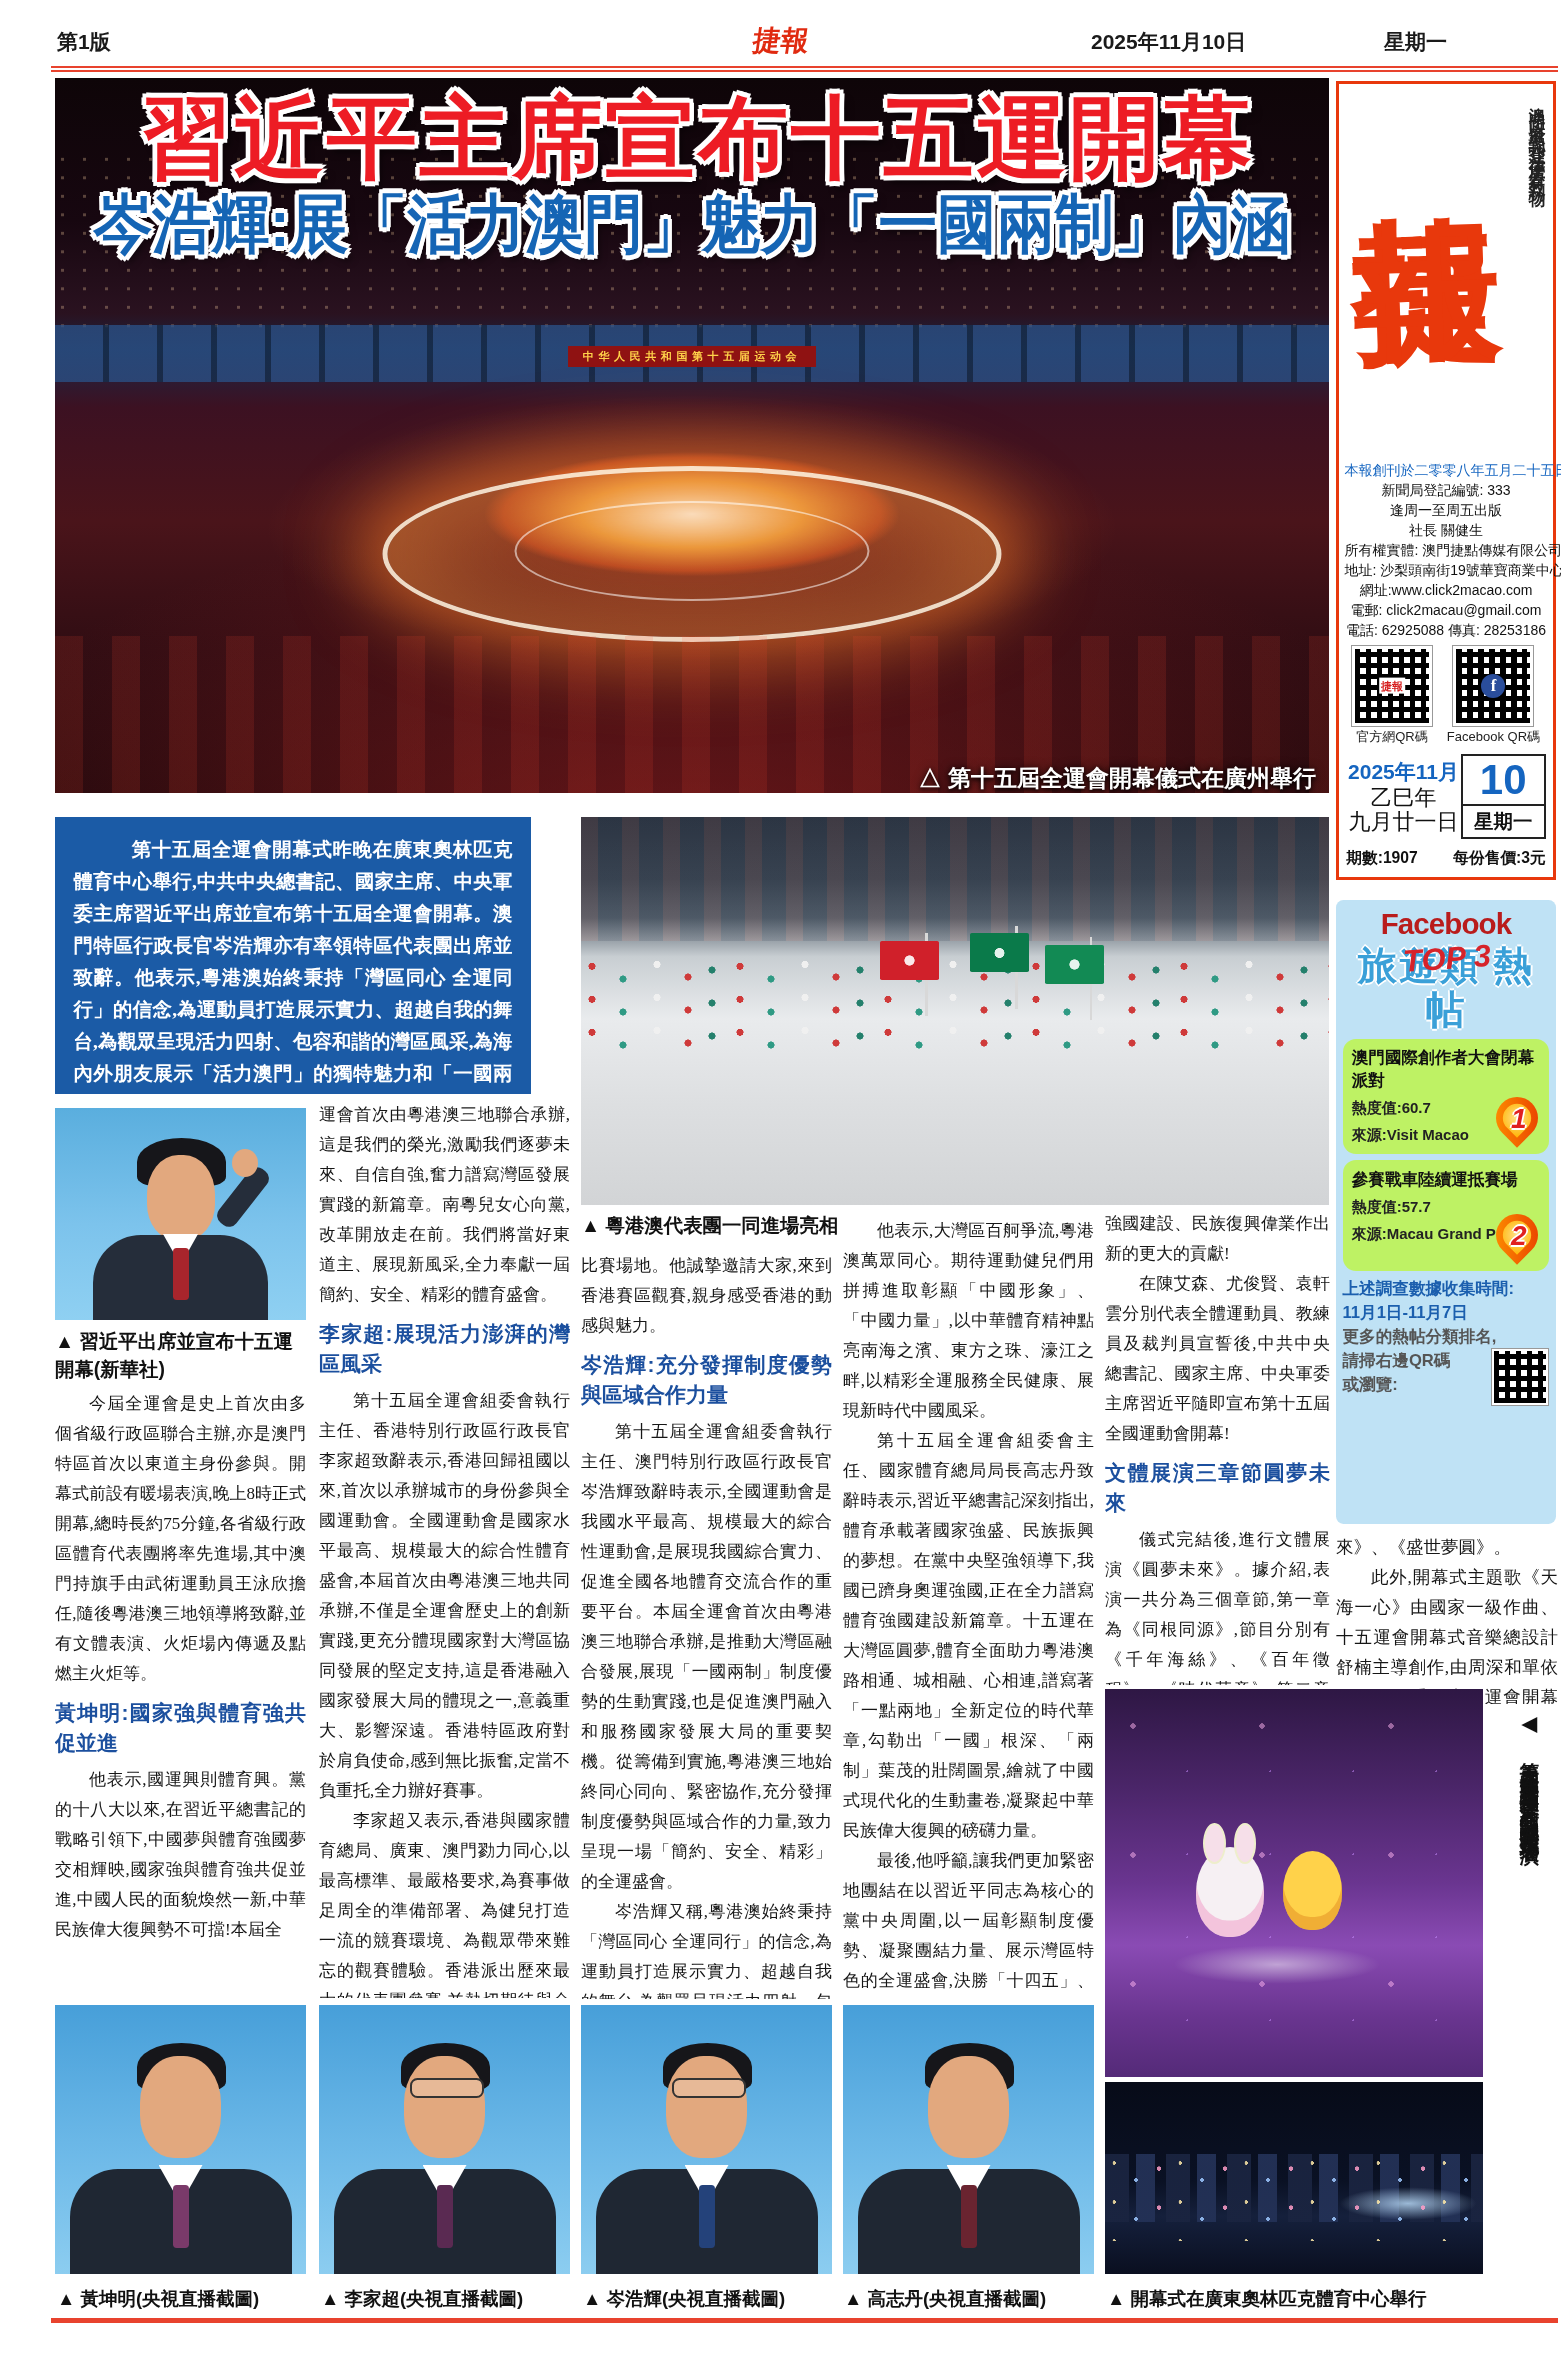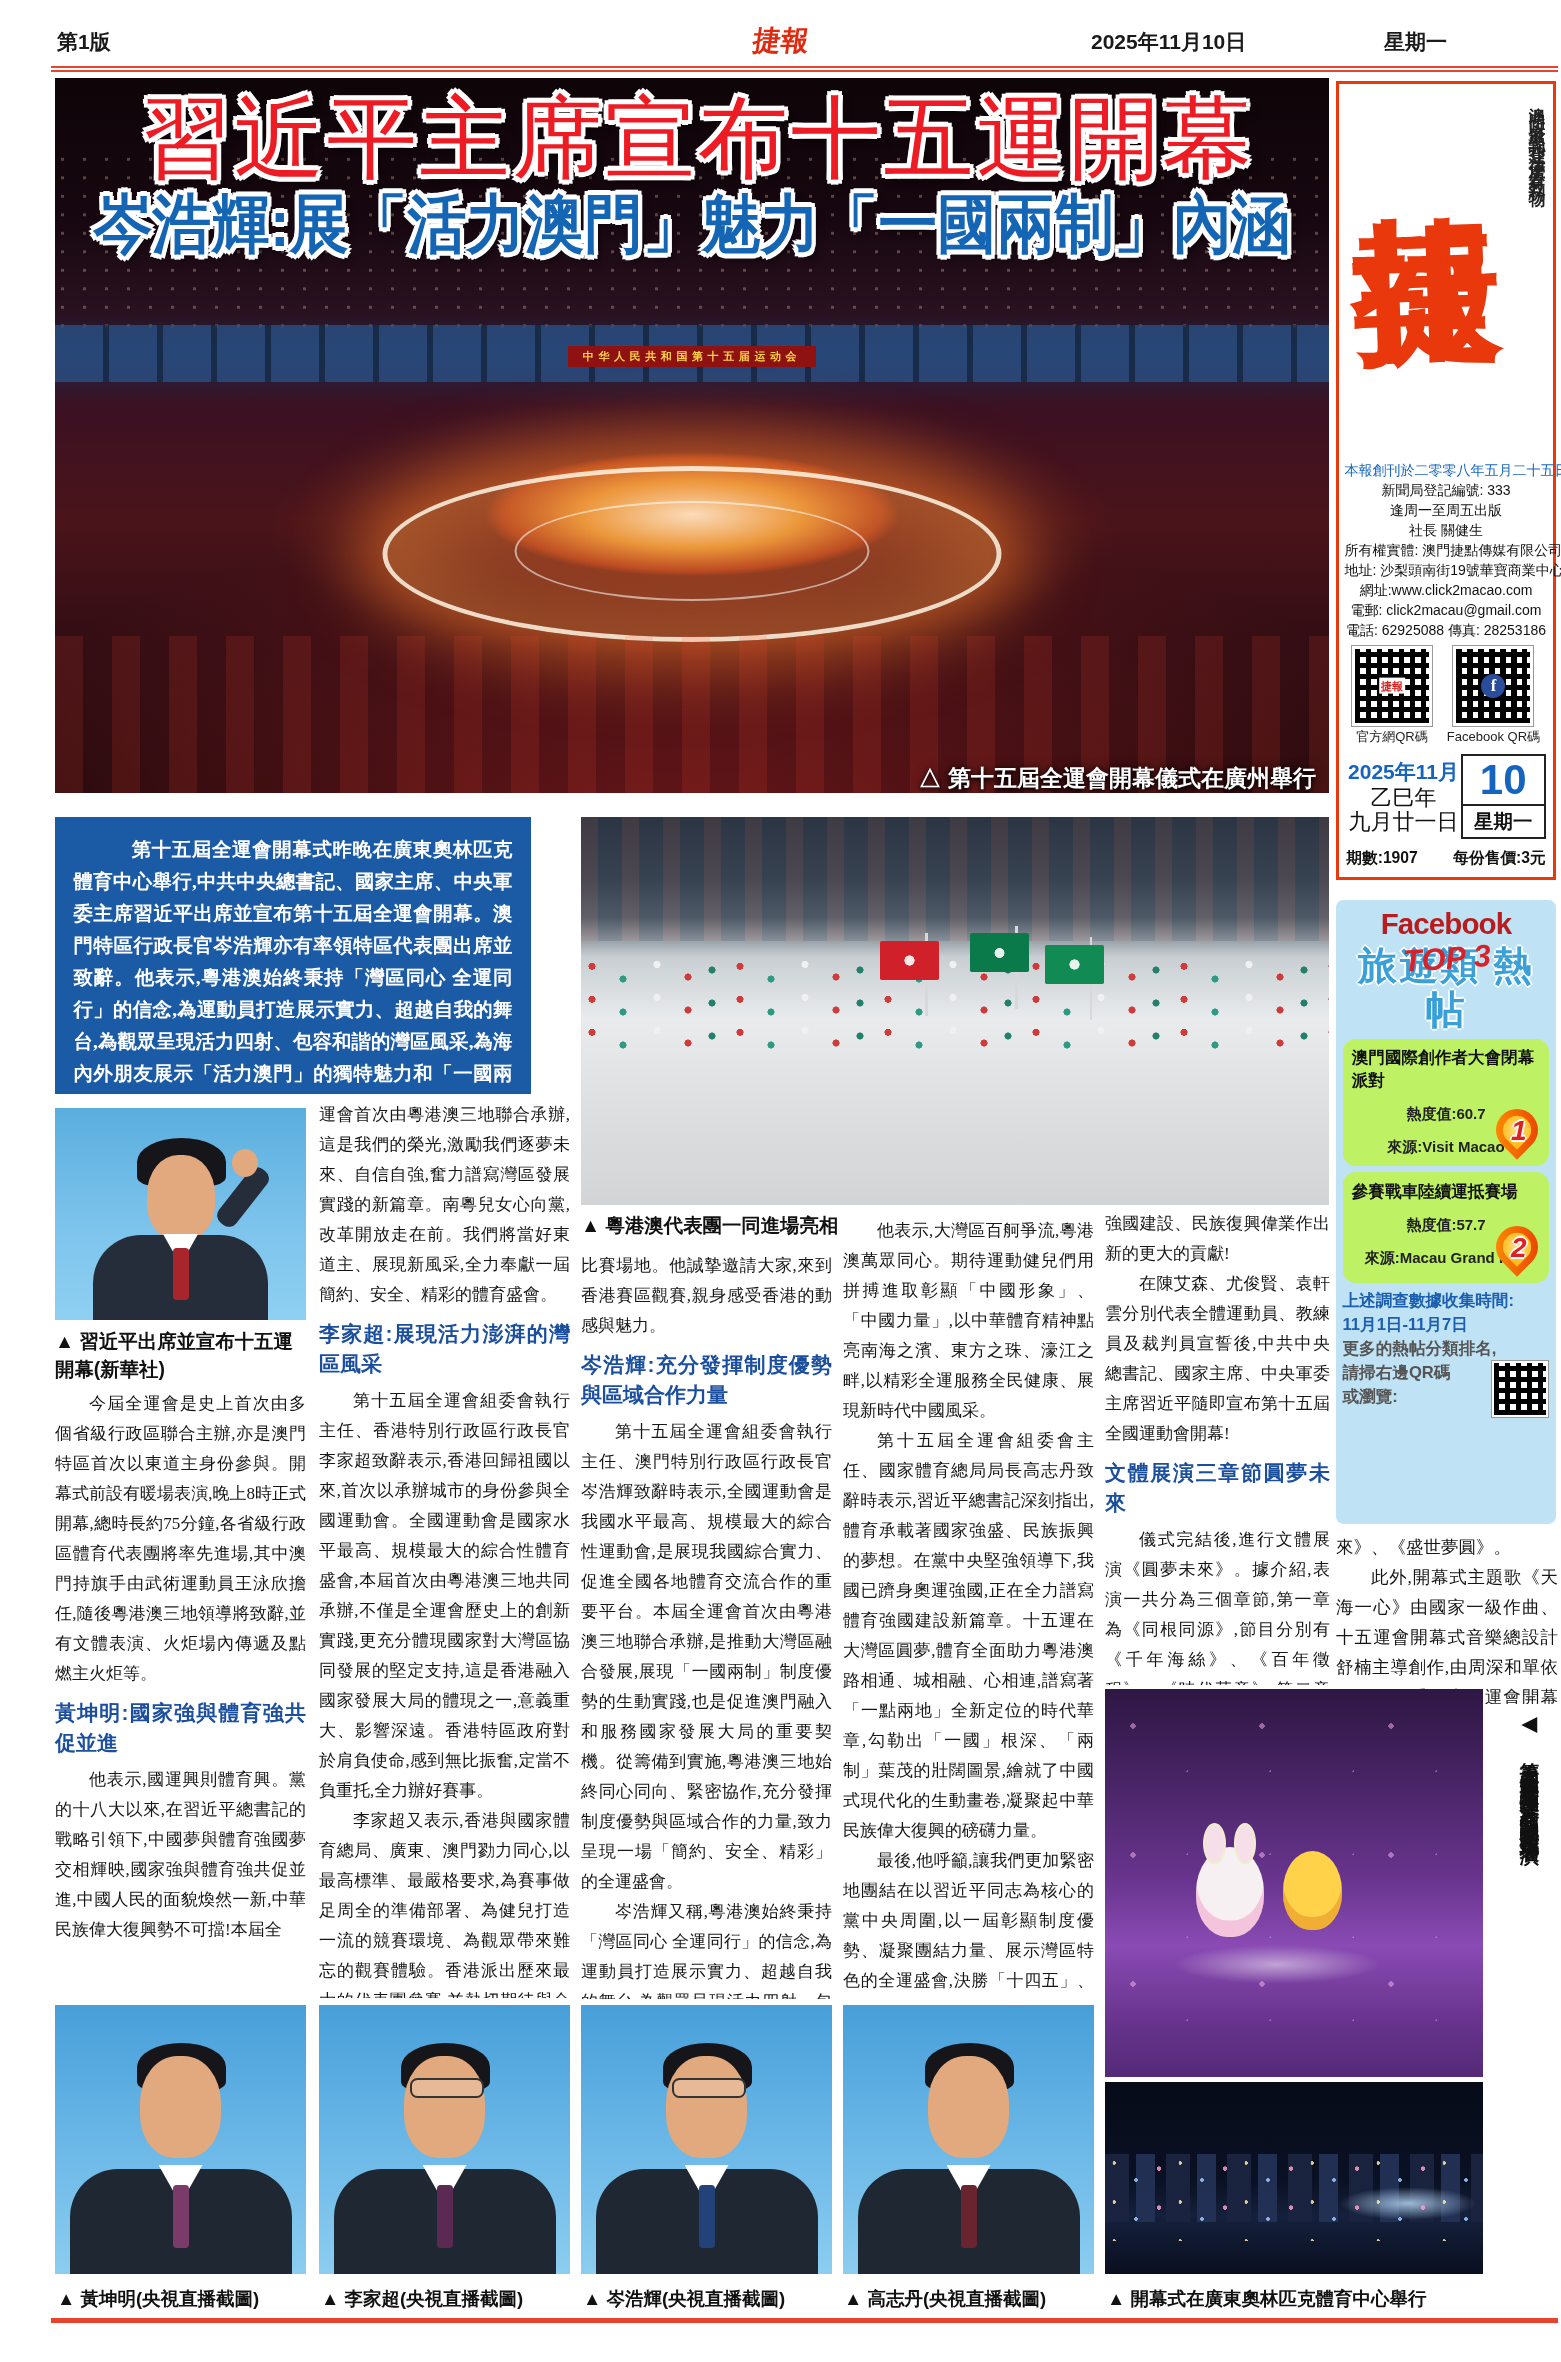--- a/index.html
+++ b/index.html
@@ -30,21 +30,21 @@
     border:5.5px solid rgba(255,240,216,.9);border-radius:50%;
     box-shadow:0 0 65px 28px rgba(255,132,42,.5), inset 0 0 83px 37px rgba(255,152,62,.45);}
   .hero-ring2{position:absolute;left:50%;top:423px;width:351px;height:96px;transform:translateX(-50%);
     border:2.8px solid rgba(255,255,255,.55);border-radius:50%;}
   .hero-floor{position:absolute;left:0;right:0;bottom:0;height:157px;opacity:.6;
     background:repeating-linear-gradient(90deg,rgba(255,72,48,.22) 0 28px,transparent 28px 57px);}
   .stadium-banner{position:absolute;left:50%;top:268px;transform:translateX(-50%);
     background:#8f1212;color:#ffd24a;font-family:"Liberation Sans",sans-serif;
     font-size:11px;font-weight:bold;letter-spacing:4.6px;padding:2.8px 14.8px;white-space:nowrap;}
   .headline1{position:absolute;left:12px;right:0;top:0px;text-align:center;white-space:nowrap;
-    font-family:"Liberation Sans",sans-serif;font-weight:400;font-size:90px;letter-spacing:2.8px;color:#ed1c24;
+    font-family:"Liberation Sans",sans-serif;font-weight:700;font-size:90px;letter-spacing:2.8px;color:#ed1c24;
     text-shadow:-3.7px -3.7px 0 #fff,3.7px -3.7px 0 #fff,-3.7px 3.7px 0 #fff,3.7px 3.7px 0 #fff,-4.6px 0 0 #fff,4.6px 0 0 #fff,0 -4.6px 0 #fff,0 4.6px 0 #fff,6.5px 8.3px 7.4px rgba(0,0,0,.5);}
   .headline2{position:absolute;left:50%;top:103px;transform:translateX(-50%) scaleX(.92);white-space:nowrap;
     font-family:"Liberation Sans",sans-serif;font-weight:900;font-size:64px;letter-spacing:0px;color:#1565b5;
     text-shadow:-3.7px -3.7px 0 #fff,3.7px -3.7px 0 #fff,-3.7px 3.7px 0 #fff,3.7px 3.7px 0 #fff,-4.6px 0 0 #fff,4.6px 0 0 #fff,0 -4.6px 0 #fff,0 4.6px 0 #fff,5.5px 7.4px 7.4px rgba(0,0,0,.5);}
   .hero-cap{position:absolute;right:13px;top:685px;color:#fff;font-family:"Liberation Sans",sans-serif;
     font-weight:bold;font-size:23px;text-shadow:0 1.8px 4.6px #000,0 0 9.2px rgba(0,0,0,.8);}
 
   
   .intro{position:absolute;left:55px;top:817px;width:476px;height:277px;box-sizing:border-box;
     background:#1b5ba6;color:#fff;padding:16.6px 18.5px;font-weight:bold;
@@ -156,21 +156,21 @@
   .fb{position:absolute;left:1336px;top:900px;width:220px;height:624px;box-sizing:border-box;
     background:#bfe2f5;border-radius:7.4px;padding:7.4px 6.5px;overflow:hidden;font-family:"Liberation Sans",sans-serif;}
   .fb-head{text-align:center;height:37px;}
   .fb-brand{color:#b91c1c;font-weight:bold;font-size:29.5px;letter-spacing:-0.9px;}
   .fb-top{display:inline-block;color:#d6232a;font-weight:900;font-style:italic;font-size:31px;transform:rotate(-4deg);margin-left:1.8px;}
   .fb-sub{text-align:center;color:#3aa0d8;font-weight:900;font-size:39px;line-height:44px;letter-spacing:1.8px;
     text-shadow:-1.8px 0 #fff,1.8px 0 #fff,0 -1.8px #fff,0 1.8px #fff;}
   .fb-card{position:relative;background:#bef264;border-radius:13px;margin:6.5px 0.9px;padding:7.4px 8.3px;min-height:96px;}
   .fb-card.tall{min-height:118px;}
   .fb-title{font-weight:bold;font-size:16.6px;line-height:23px;color:#111;}
-  .fb-line{font-weight:bold;font-size:15px;line-height:23px;color:#222;margin-top:10px;text-align:center;}
+  .fb-line{font-weight:bold;font-size:15px;line-height:23px;color:#222;margin-top:4px;}
   .flame{position:absolute;right:11px;bottom:14.8px;width:42px;height:42px;
     background:linear-gradient(45deg,#e83a00,#ff9500);border-radius:0 50% 50% 50%;transform:rotate(-135deg);}
   .flame::after{content:"";position:absolute;inset:7.4px;background:radial-gradient(#ffe089,#ffb400);border-radius:0 50% 50% 50%;}
   .flame-num{position:absolute;right:22px;bottom:18.5px;z-index:2;color:#e02020;font-weight:900;font-style:italic;font-size:28px;
     text-shadow:-1.8px 0 #fff,1.8px 0 #fff,0 -1.8px #fff,0 1.8px #fff;}
   .fb-notes{position:relative;margin-top:3.7px;font-weight:bold;font-size:16.6px;line-height:24px;color:#555;}
   .fb-notes .blue{color:#1b5fae;}
   .fb-notes .qr,.fb-src .qr{width:52px;height:52px;border:2.8px solid #fff;position:absolute;right:1.8px;}
   .fb-notes .qr{top:72px;}
 

